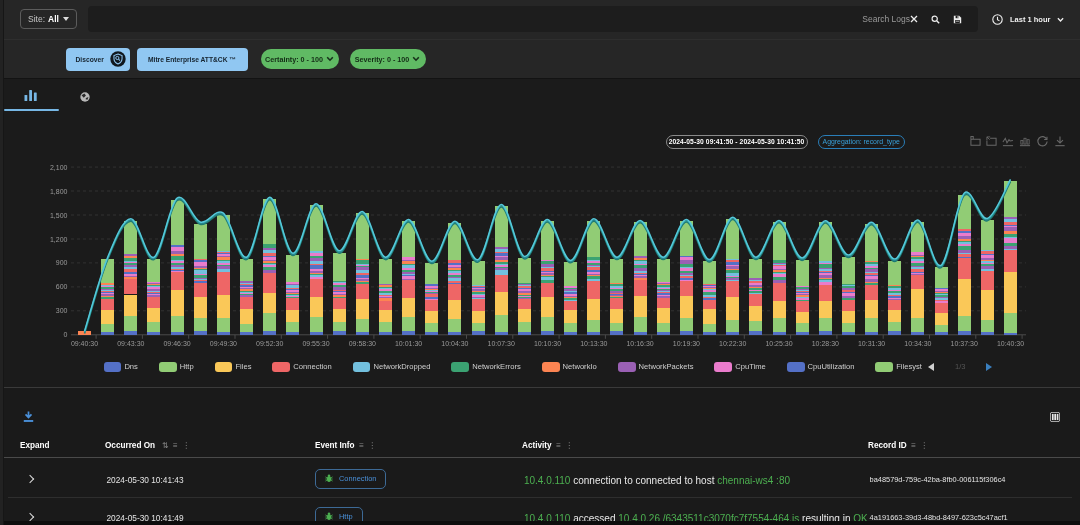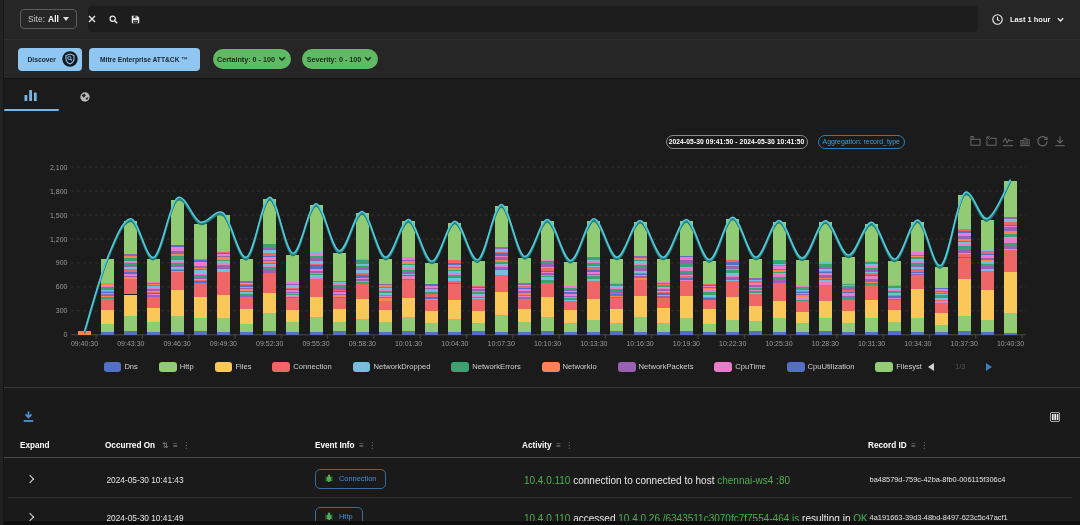--- a/index.html
+++ b/index.html
@@ -12,21 +12,21 @@
 .sitebox b { color:#fff; }
 .caret { width:0;height:0;border-left:3.2px solid transparent;border-right:3.2px solid transparent;
   border-top:4px solid #ddd; display:inline-block; margin-left:1px;}
 .search { position:absolute; left:88px; top:6px; width:890px; height:26px; background:#1d1d1d;
   border-radius:4px; display:flex; align-items:center; }
 .search .ph { color:#9a9a9a; font-size:8.5px; margin-left:9px; flex:1; }
 .sicons { display:flex; align-items:center; gap:13px; margin-right:16px; }
 .timectl { position:absolute; left:992px; top:0; height:39px; display:flex; align-items:center;
   gap:5px; color:#f0f0f0; font-size:7.5px; font-weight:bold; white-space:nowrap; }
 .filterbar { position:absolute; left:0; top:39px; width:1080px; height:40px; background:#262626;
-  border-top:1px solid #2e2e2e; border-bottom:1px solid #131313; display:flex; align-items:center; }
+  border-top:1px solid #2e2e2e; border-bottom:1px solid #131313; display:flex; align-items:center;padding-left:48px; }
 .btn-blue { background:#90c7f2; color:#15232e; font-size:6.7px; font-weight:bold;
   border-radius:4px; height:23px; display:inline-flex; align-items:center; justify-content:center;
   gap:5px; padding:0 10px; white-space:nowrap; }
 .pill-green { background:#60ba64; color:#142c16; font-size:7.2px; font-weight:bold;
   border-radius:10px; height:20px; display:inline-flex; align-items:center; gap:3px; padding:0 5px;
   white-space:nowrap; justify-content:center; }
 .pill-green svg { flex:none; }
 
 .tabs { position:absolute; left:0; top:79px; width:1080px; height:33px; }
 .tabline { position:absolute; left:4px; top:29.5px; width:55px; height:2px; background:#77b7e5; border-radius:1px; }
@@ -63,20 +63,21 @@
 .hicons { color:#8a8a8a; font-weight:normal; font-size:8px; }
 </style></head>
 <body>
 <div class="topbar">
   <div class="sitebox">
       <span>Site:</span>
       <b>All</b>
       <span class="caret"></span>
     </div>
   <div class="search">
+      <span class="ph">Search Logs</span>
     <span class="sicons">
       <svg width="8" height="8" viewBox="0 0 8 8">
           <path d="M1 1 L7 7 M7 1 L1 7" stroke="#ededed" stroke-width="1.3"></path>
         </svg>
       <svg width="9" height="9" viewBox="0 0 9 9">
           <circle cx="3.7" cy="3.7" r="2.6" fill="none" stroke="#ededed" stroke-width="1.2"></circle>
           <path d="M5.7 5.7 L8.2 8.2" stroke="#ededed" stroke-width="1.4"></path>
         </svg>
       <svg width="9" height="9" viewBox="0 0 9 9">
           <path d="M0.8 0.8 h5.4 l2 2 v5.4 h-7.4 z" fill="#ededed"></path>

